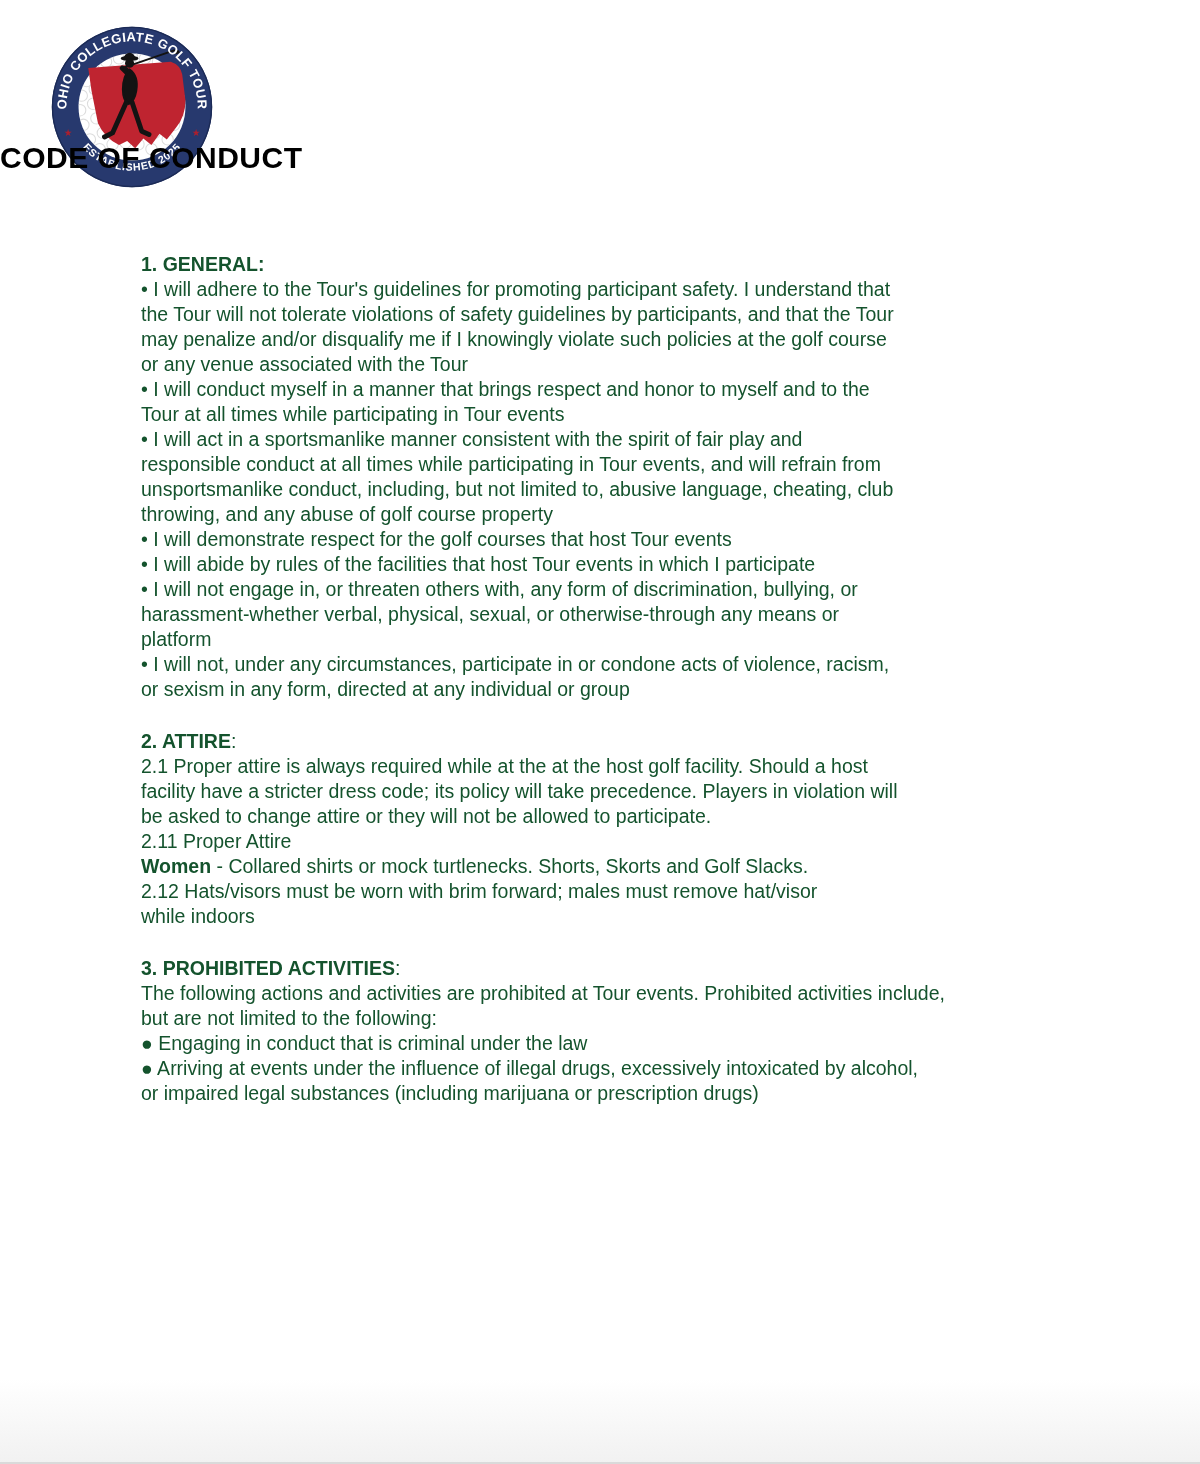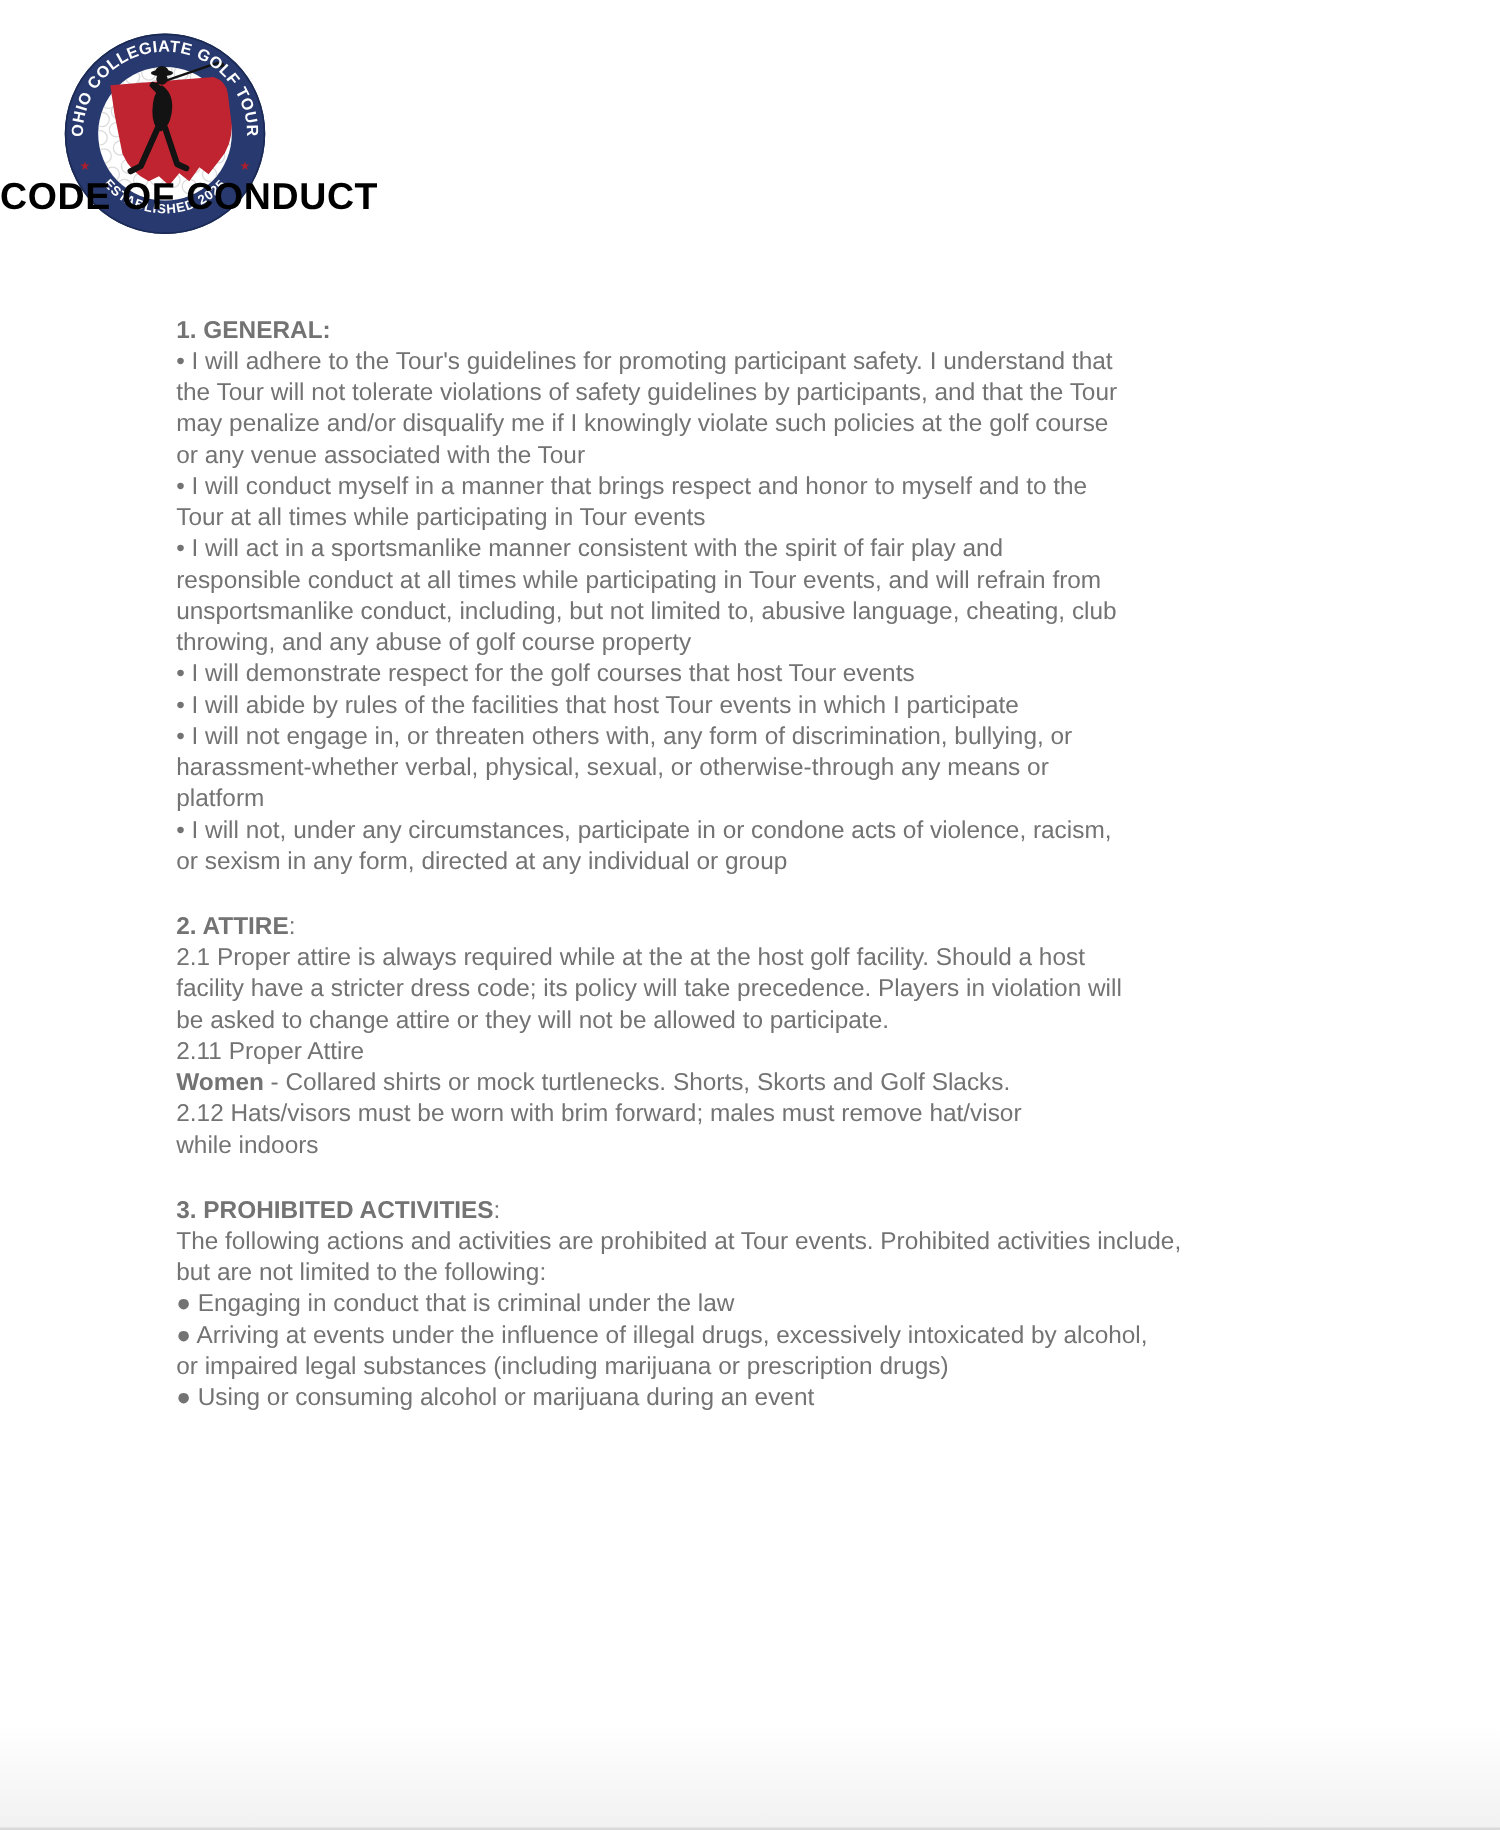--- a/index.html
+++ b/index.html
@@ -18,21 +18,21 @@
   }
   .logo {
     position:absolute; left:51px; top:26px; width:162px; height:162px;
   }
   .doc-title {
     position:absolute; left:0; top:141px; width:1178px; text-align:left;
     font-size:30px; font-weight:bold; letter-spacing:0.5px; line-height:34px; color:#000;
   }
   .content {
     position:absolute; left:141px; top:252px; width:1010px;
-    font-size:19.5px; line-height:25px; color:#737373;
+    font-size:19.5px; line-height:25px; color:#14532d;
   }
   .section + .section { margin-top:27px; }
   .para { white-space:pre-line; }
   .h b, .para b { font-weight:bold; }
 </style>
 </head>
 <body>
 
 <div class="page">
 
@@ -172,20 +172,19 @@
 while indoors</p>
     </div>
 
     <div class="section">
       <p class="h"><b>3. PROHIBITED ACTIVITIES</b><span>:</span></p>
       <p class="para">The following actions and activities are prohibited at Tour events. Prohibited activities include,
 but are not limited to the following:</p>
       <p class="para">● Engaging in conduct that is criminal under the law</p>
       <p class="para">● Arriving at events under the influence of illegal drugs, excessively intoxicated by alcohol,
 or impaired legal substances (including marijuana or prescription drugs)</p>
-      <p class="para">● Using or consuming alcohol or marijuana during an event</p>
     </div>
 
   </div>
 
   <div class="page-bottom-fade"></div>
   <div class="page-bottom-line"></div>
 </div>
 
 </body></html>

